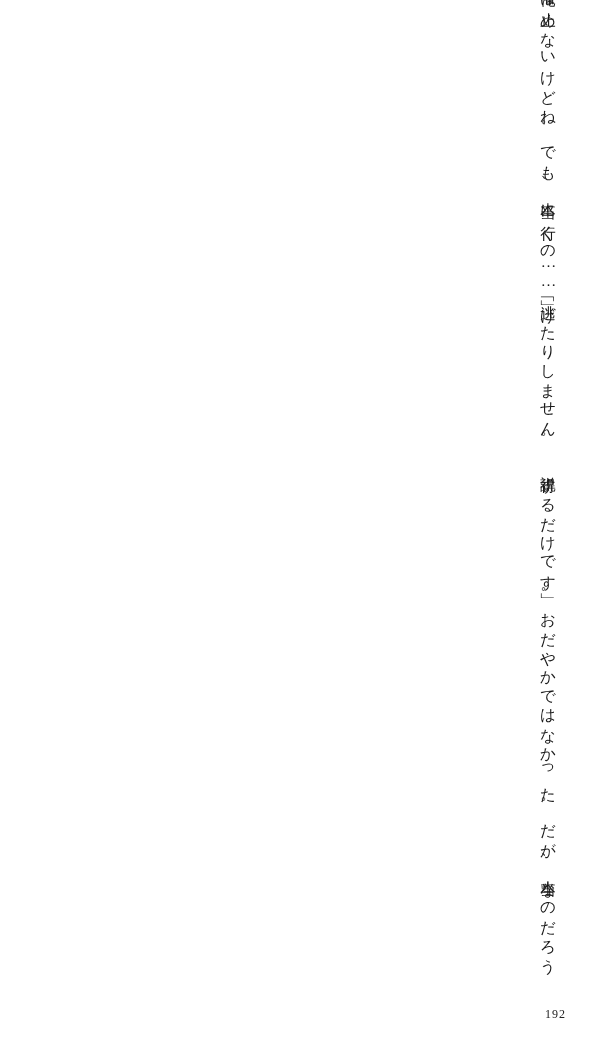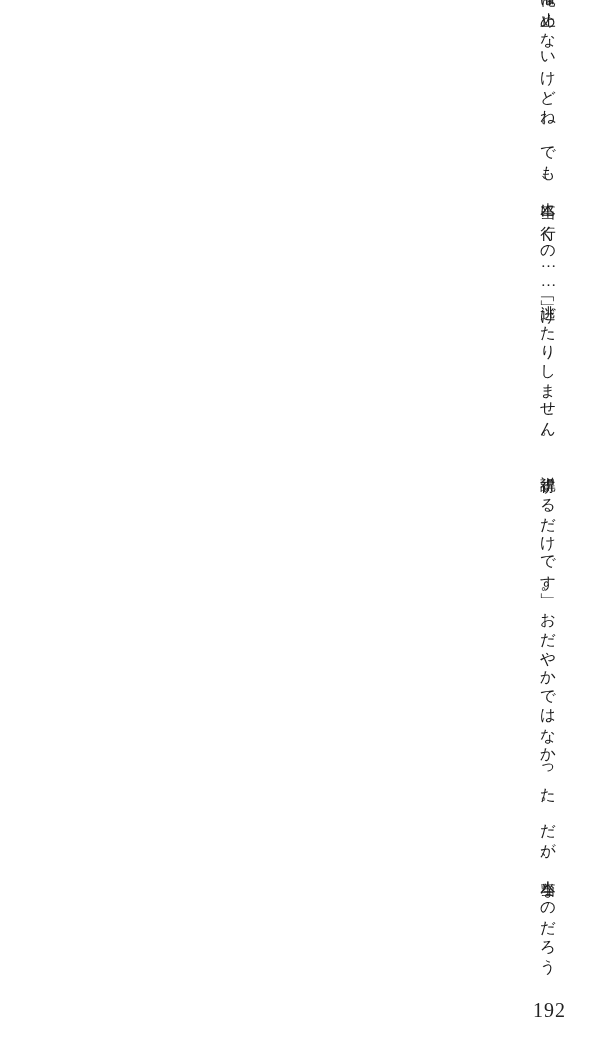--- a/index.html
+++ b/index.html
@@ -52,21 +52,21 @@
     line-height: 1;
   }
 
   
   .blank { width: 15px; margin-left: 12.5px; }
 
   #page-number {
     position: absolute;
     right: 48px;
     bottom: 28px;
-    font-size: 20px;
+    font-size: 12px;
     font-family: "Liberation Serif", "DejaVu Serif", serif;
     letter-spacing: 1px;
     color: #222;
   }
 </style>
 </head>
 <body>
 
 <div id="page">
 

